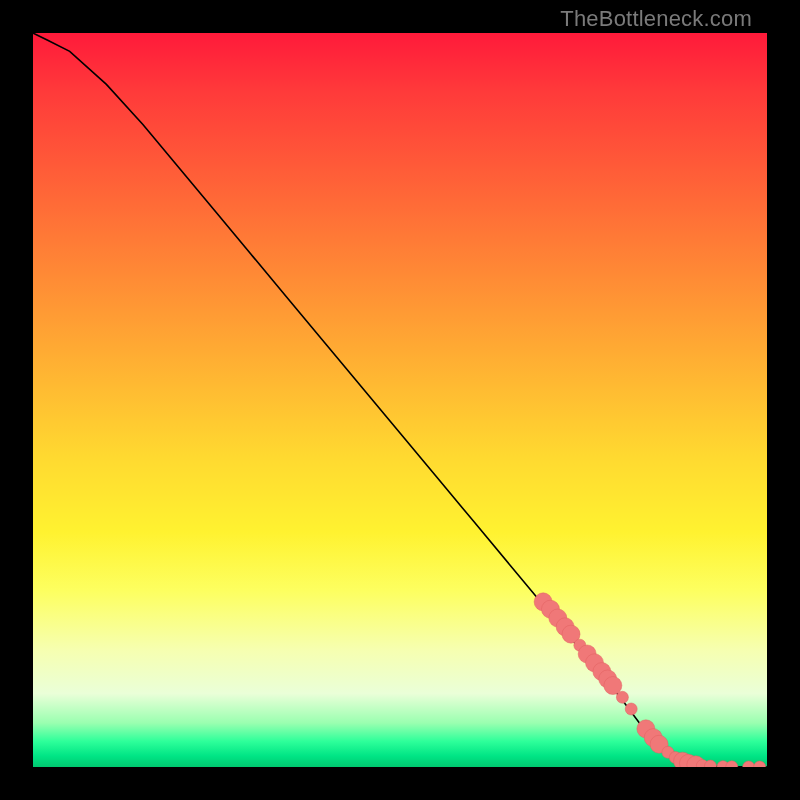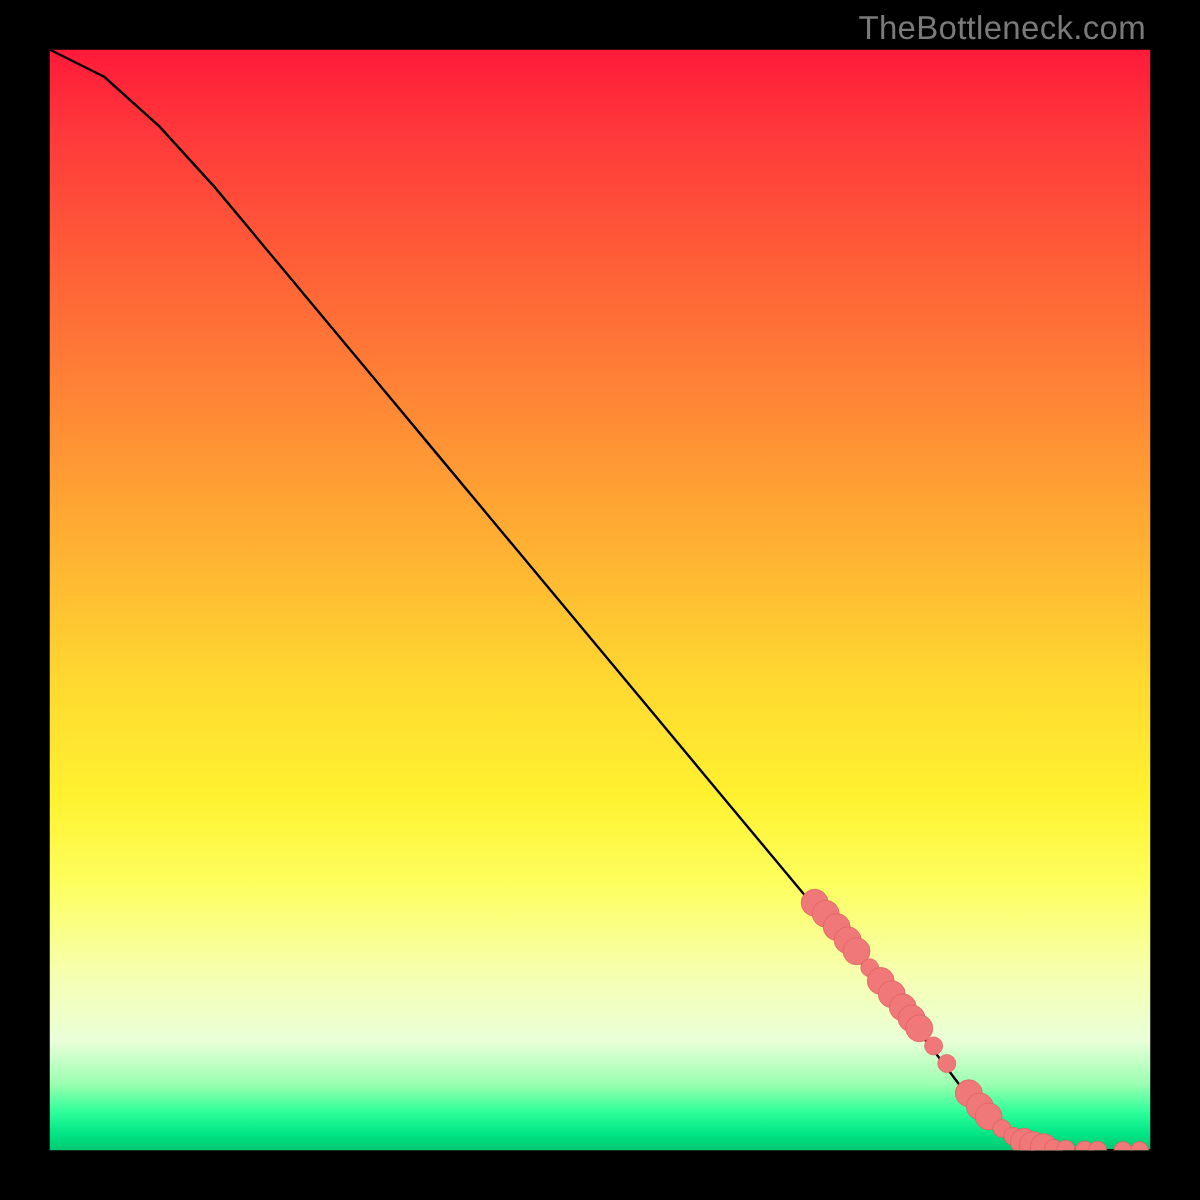--- a/index.html
+++ b/index.html
@@ -25,21 +25,21 @@
       #00e585 98.5%,
       #00c870 100%
     );
   }
   svg.overlay{position:absolute;left:0;top:0;width:734px;height:734px}
   .curve{fill:none;stroke:#000;stroke-width:1.6}
   .marker{fill:#f07878;stroke:#e06060;stroke-width:0.5}
   .attribution{
     position:absolute;
     top:6px;
-    right:36px;
+    right:48px;
     color:#7a7a7a;
     font-size:22px;
     letter-spacing:0.2px;
   }
 </style>
 </head>
 <body>
 
 <div class="attribution">TheBottleneck.com</div>
 

